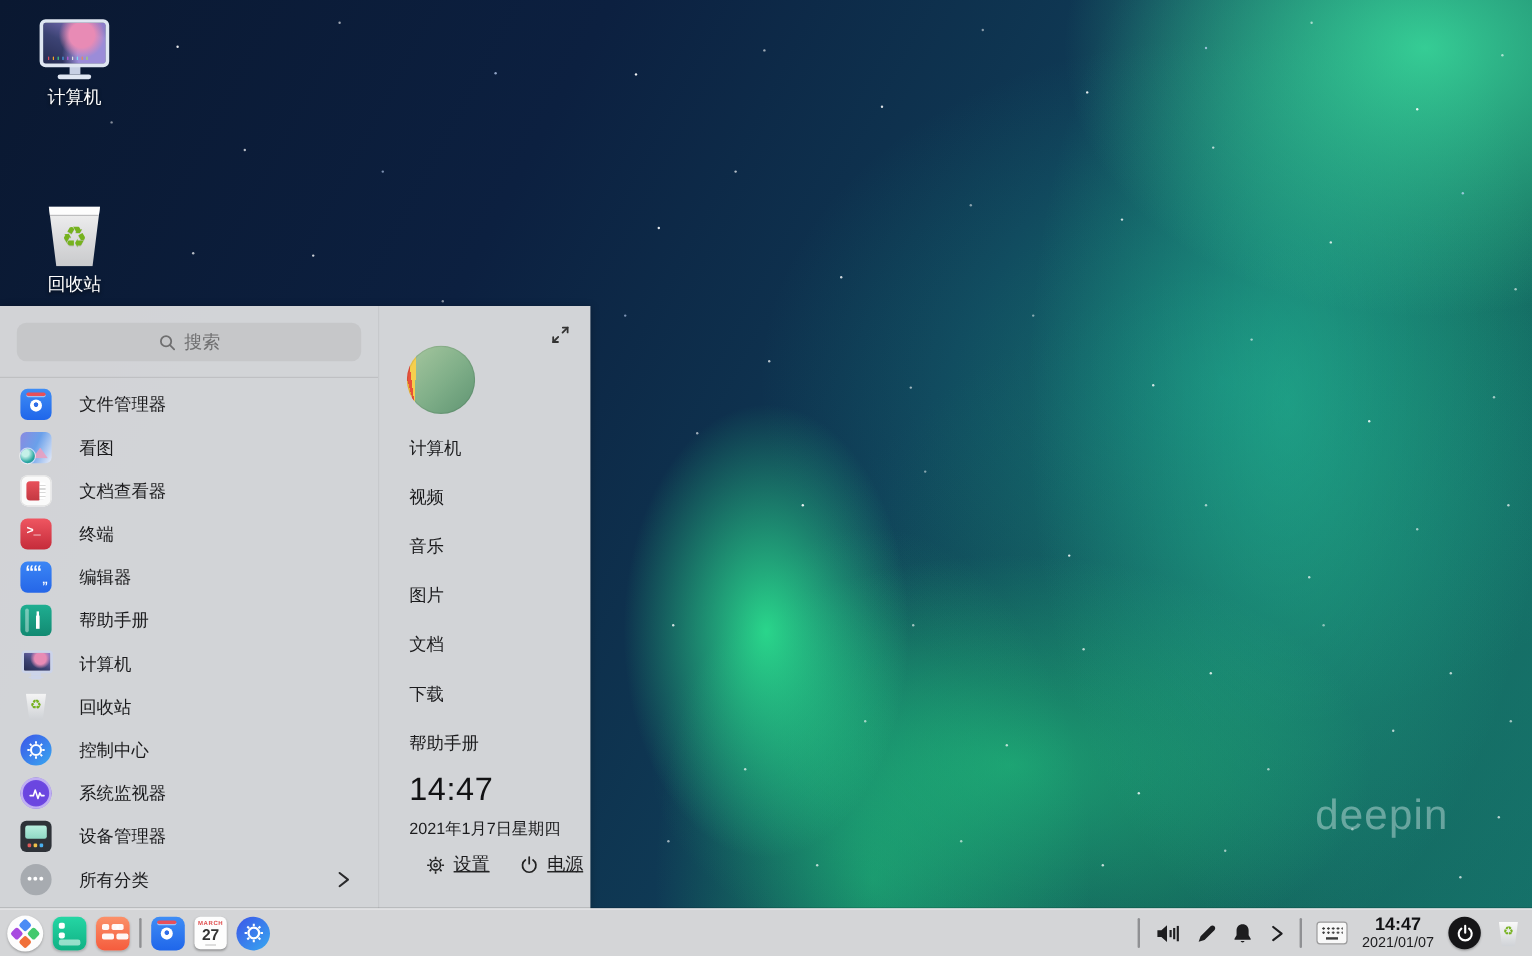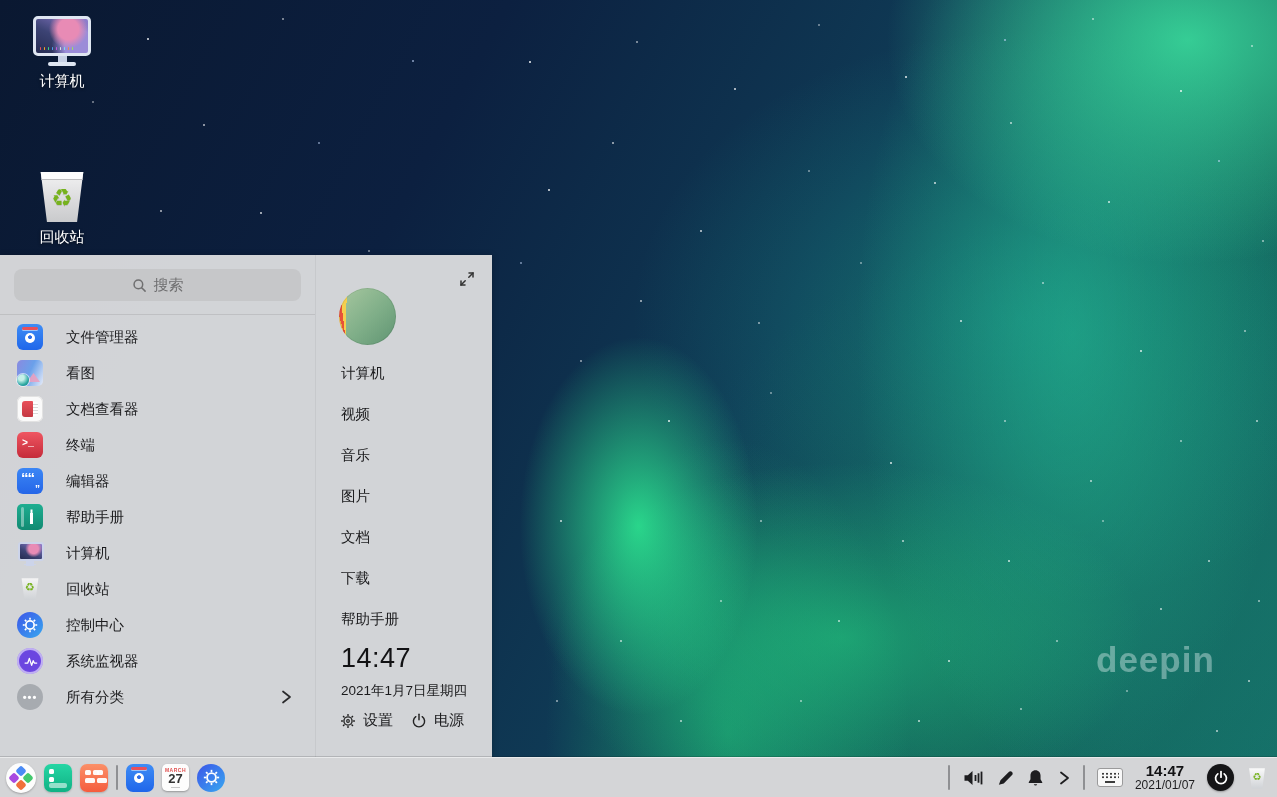--- a/index.html
+++ b/index.html
@@ -40,22 +40,22 @@
       1180px 440px 0 rgba(255,255,255,.6),1256px 420px 0 rgba(255,255,255,.7),560px 520px 0 rgba(255,255,255,.8),
       760px 520px 0 rgba(255,255,255,.6),902px 540px 0 rgba(255,255,255,.7),1008px 560px 0 rgba(255,255,255,.8),
       1102px 520px 0 rgba(255,255,255,.5),1208px 560px 0 rgba(255,255,255,.7),1258px 600px 0 rgba(255,255,255,.6),
       620px 640px 0 rgba(255,255,255,.7),720px 600px 0 rgba(255,255,255,.6),838px 620px 0 rgba(255,255,255,.7),
       948px 660px 0 rgba(255,255,255,.8),1056px 640px 0 rgba(255,255,255,.6),1160px 608px 0 rgba(255,255,255,.7),
       1248px 680px 0 rgba(255,255,255,.7),556px 700px 0 rgba(255,255,255,.6),680px 720px 0 rgba(255,255,255,.7),
       800px 700px 0 rgba(255,255,255,.6),918px 720px 0 rgba(255,255,255,.75),1020px 708px 0 rgba(255,255,255,.6),
       1126px 690px 0 rgba(255,255,255,.5),1216px 730px 0 rgba(255,255,255,.7);
   }
   .watermark{
-    position:absolute;left:1096px;top:640px;
-    font-size:35px;font-weight:bold;letter-spacing:1px;
+    position:absolute;left:1096px;top:660px;
+    font-size:35px;font-weight:normal;letter-spacing:1px;
     color:rgba(222,238,238,.42);
   }
   
   .desk-icon{position:absolute;width:84px;text-align:center;cursor:default;}
   .desk-icon .lbl{margin-top:6px;font-size:15px;color:#fff;text-shadow:0 1px 3px rgba(0,0,0,.65);}
   .pc{width:58px;margin:0 auto;}
   .pc .scr{
     width:52px;height:34px;margin:0 auto;border-radius:5px;border:3px solid #dfe6f2;position:relative;overflow:hidden;
     background:
       radial-gradient(circle at 62% 30%, #e88bb5 0 26%, rgba(232,139,181,0) 48%),
@@ -153,21 +153,21 @@
     background:
       conic-gradient(from 295deg at 12% 92%, #f5c242 0 10deg, #f09a3e 10deg 20deg, #f5d45a 20deg 30deg,
         #e87b35 30deg 40deg, #f2b83c 40deg 50deg, #e8523a 50deg 58deg, #f5cf4e 58deg 66deg, rgba(0,0,0,0) 66deg 360deg),
       linear-gradient(135deg,#a8c8a0 0%,#7fae88 55%,#5f9472 100%);
     box-shadow:inset 0 0 0 1px rgba(0,0,0,.08);}
   .expand-btn{position:absolute;right:17px;top:16px;width:16px;height:16px;cursor:pointer;}
   .shortcuts{position:absolute;left:25px;top:109px;}
   .shortcut{height:20px;margin-bottom:21px;font-size:14.5px;color:#1b1b1d;cursor:pointer;}
   .clock-big{position:absolute;left:25px;top:388px;font-size:27px;color:#121214;letter-spacing:.5px;}
   .clock-date{position:absolute;left:25px;top:427px;font-size:13.5px;color:#1b1b1d;}
-  .l-actions{position:absolute;left:24px;top:456px;display:flex;gap:18px;}
+  .l-actions{position:absolute;left:39px;top:456px;display:flex;gap:25px;text-decoration:underline;}
   .l-action{display:flex;align-items:center;gap:7px;font-size:15px;color:#1b1b1d;cursor:pointer;}
   
   .dock{position:absolute;left:0;bottom:0;width:100%;height:39px;background:#d4d5d7;
     border-top:1px solid #e9eaeb;box-shadow:0 -1px 0 rgba(0,0,0,.15);
     display:flex;align-items:center;}
   .dock-left{display:flex;align-items:center;gap:8px;padding-left:6px;justify-content:flex-end;}
   .dock-right{margin-left:auto;display:flex;align-items:center;gap:12px;padding-right:9px;}
   .dsep{width:2px;height:25px;background:#8f9093;border-radius:1px;}
   .dock .big{width:28px;height:28px;}
   
@@ -310,20 +310,24 @@
 
       <div class="app-row">
         <div class="ic ic-sys">
           <svg width="17" height="17" viewBox="0 0 22 22">
             <polyline points="4,13 7.5,13 9.5,7 12.5,16 14.5,10 16,13 19,13" fill="none" stroke="#fff" stroke-width="1.7" stroke-linejoin="round" stroke-linecap="round"></polyline>
           </svg>
         </div>
         <span class="name">系统监视器</span>
       </div>
 
+      <div class="app-row">
+        <div class="ic ic-dev"></div>
+        <span class="name">设备管理器</span>
+      </div>
 
       <div class="app-row">
         <div class="ic ic-all">•••</div>
         <span class="name">所有分类</span>
         <svg class="row-chevron" width="14" height="16" viewBox="0 0 14 16">
           <polyline points="4,2.5 11,8 4,13.5" fill="none" stroke="#2a2a2c" stroke-width="1.7" stroke-linecap="round" stroke-linejoin="round"></polyline>
         </svg>
       </div>
 
     </div>

